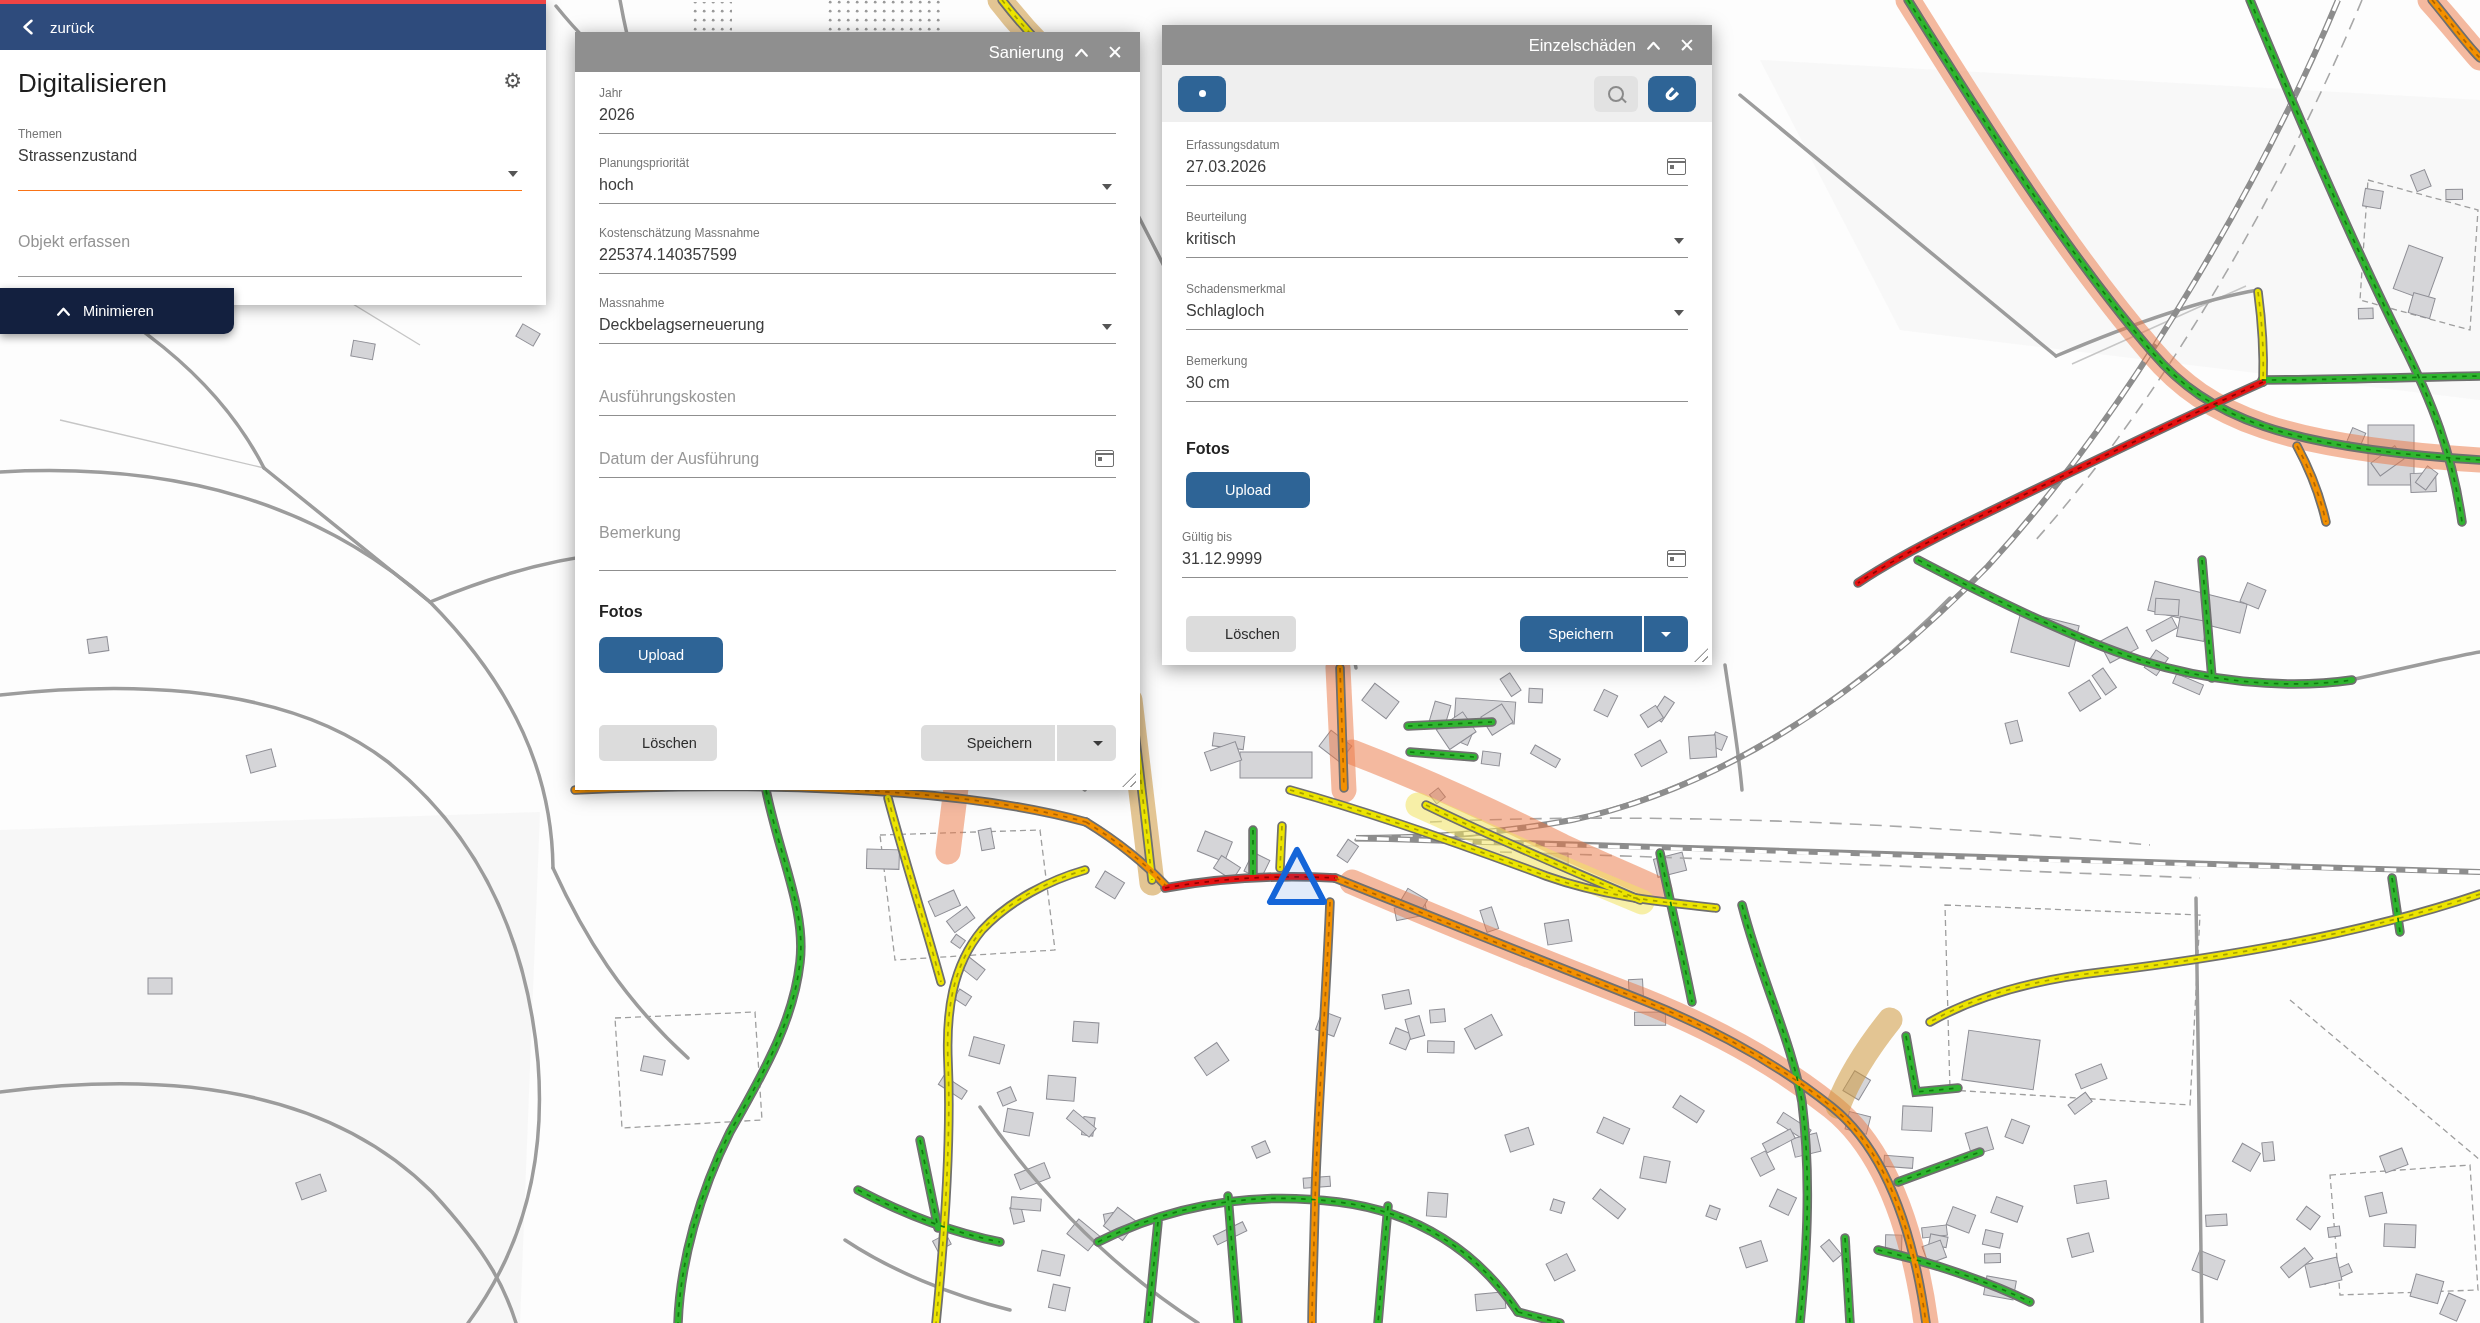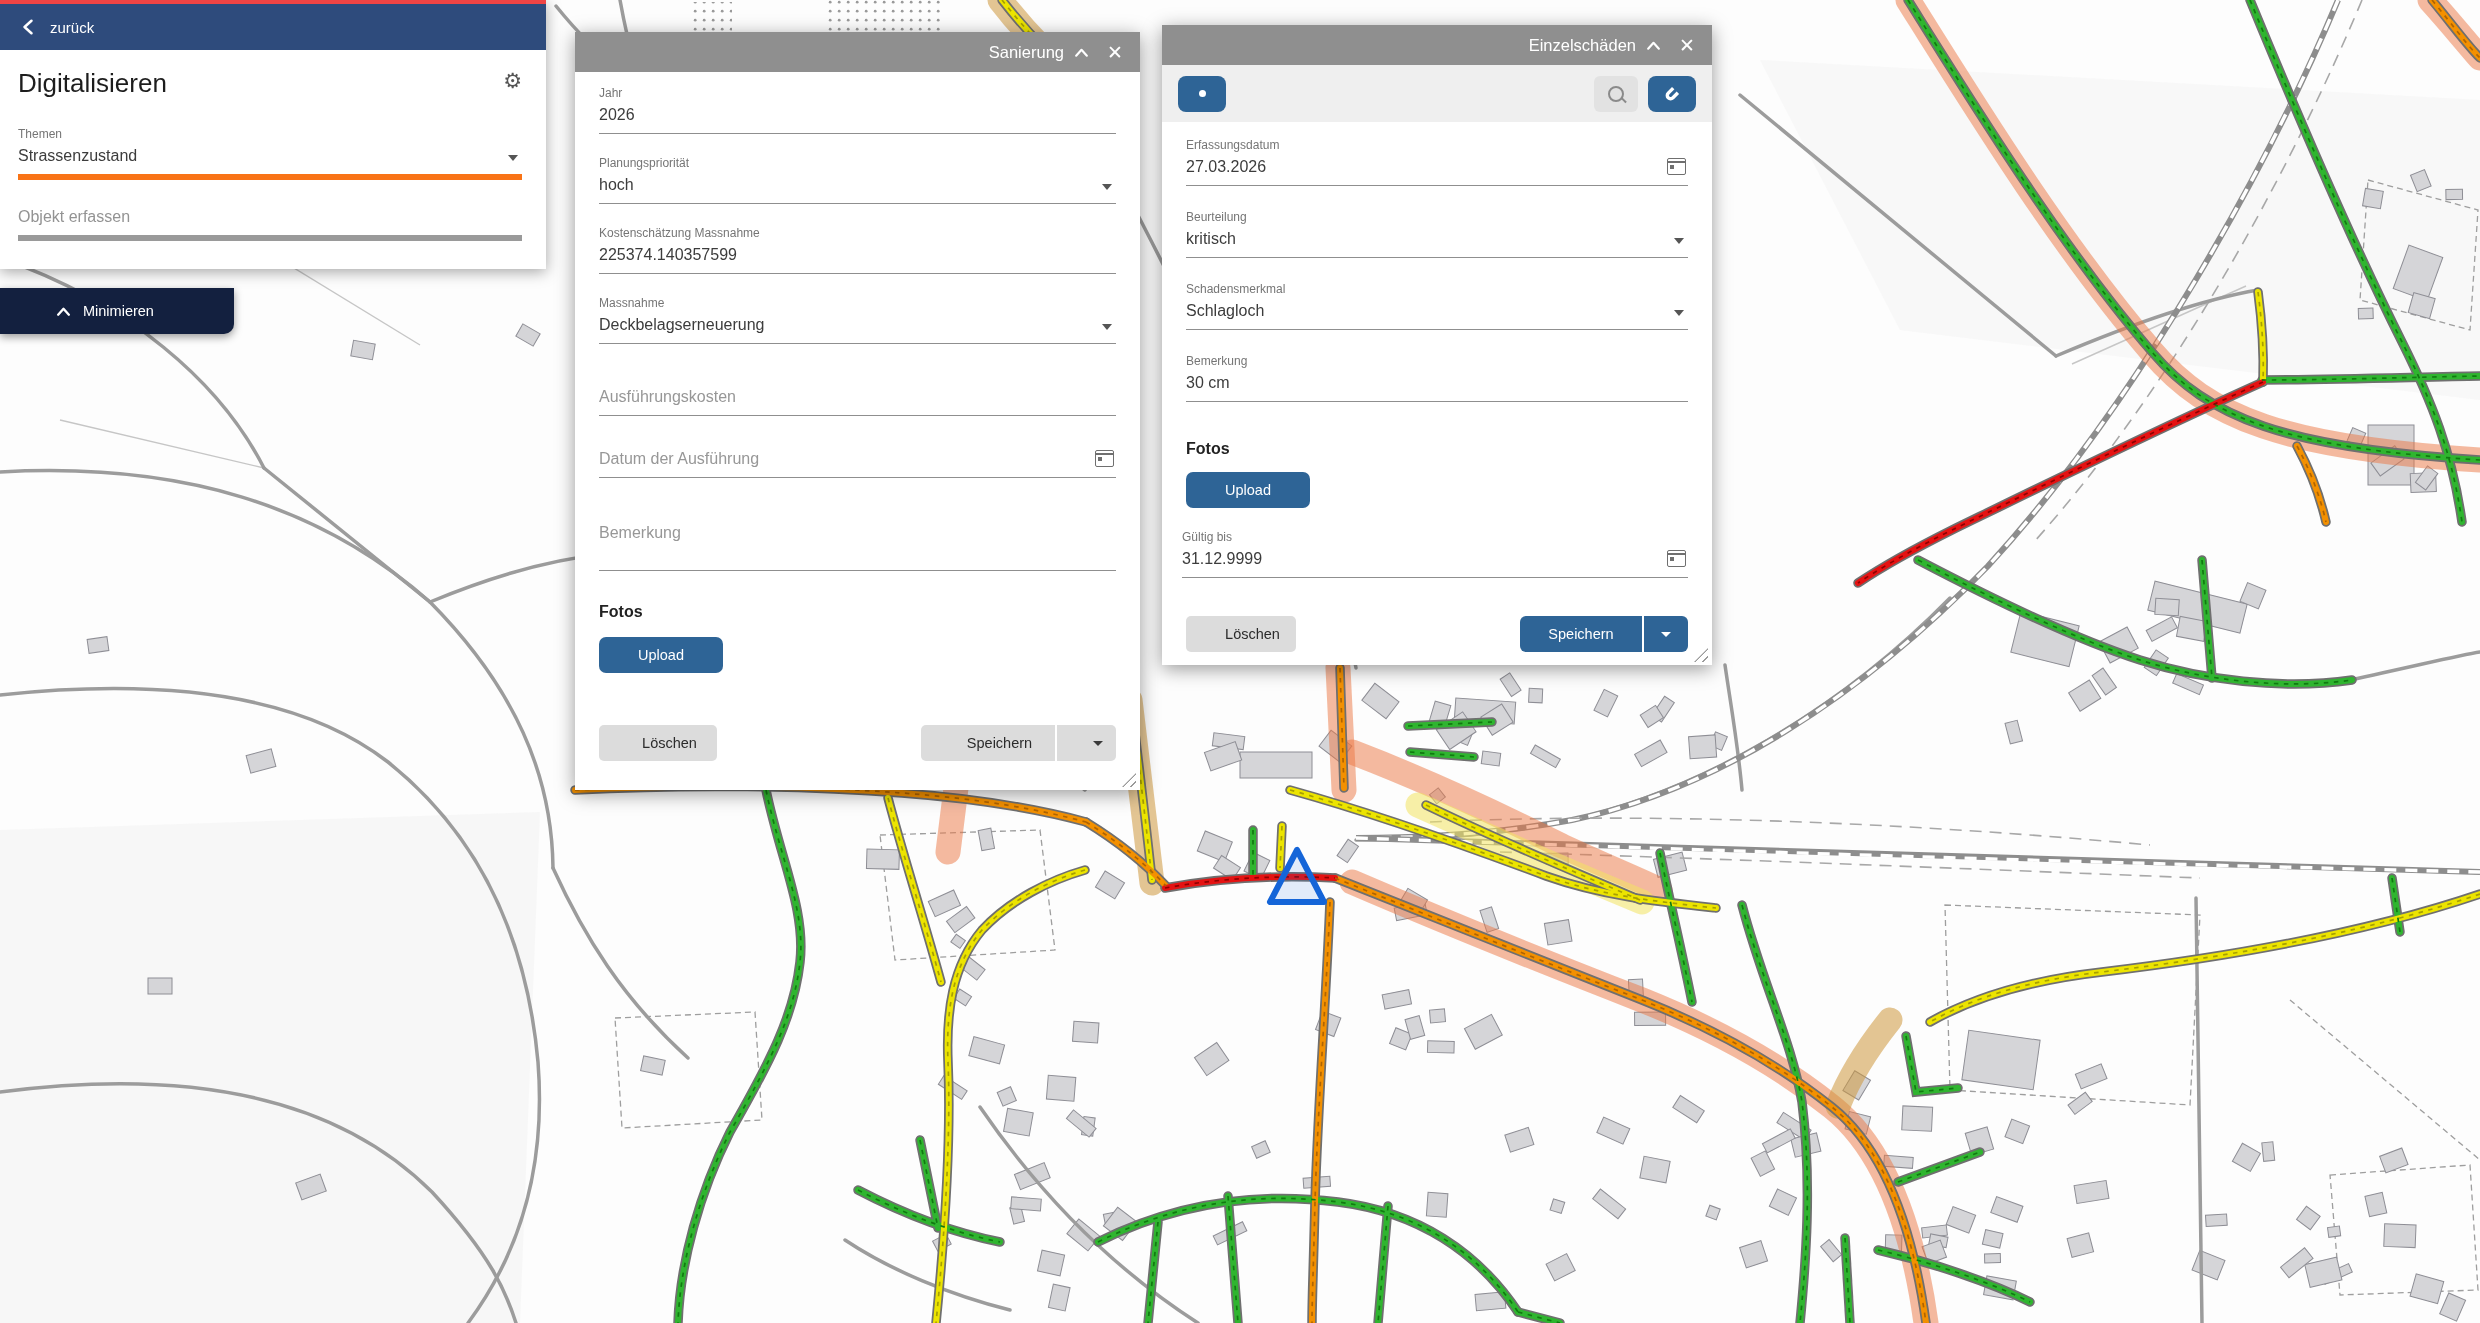--- a/index.html
+++ b/index.html
@@ -33,28 +33,28 @@
   #left-panel{position:absolute;left:0;top:0;width:546px;background:#fff;
               box-shadow:0 3px 14px rgba(0,0,0,.35);}
   #back-bar{height:50px;background:var(--navy);border-top:4px solid #ef4444;box-sizing:border-box;
             display:flex;align-items:center;color:#fff;cursor:pointer;}
   #back-bar svg{margin:0 16px 0 22px;}
   #back-bar .lbl{font-size:15px;}
   #panel-body{padding:18px 24px 0 18px;}
   #panel-title-row{display:flex;justify-content:space-between;align-items:flex-start;}
   #panel-title{font-size:26px;color:#1d1d1d;}
   #gear{font-size:21px;color:#555;line-height:26px;cursor:pointer;}
-  .mat{position:relative;border-bottom:6px solid #f97316;padding-bottom:7px;}
+  .mat{position:relative;border-bottom:1px solid #f97316;padding-bottom:23px;}
   .mat .lab{font-size:12px;color:#757575;line-height:14px;}
   .mat .val{font-size:16px;color:#3c3c3c;line-height:22px;margin-top:4px;}
   .mat .val.ph{color:#939393;}
   .caret{position:absolute;right:4px;bottom:13px;width:0;height:0;
          border-left:5.5px solid transparent;border-right:5.5px solid transparent;border-top:6px solid #555;}
   #themen-field{margin-top:28px;}
-  #objekt-field{margin-top:26px;margin-bottom:28px;border-bottom-color:#9a9a9a;}
+  #objekt-field{margin-top:40px;margin-bottom:28px;border-bottom-color:#9a9a9a;}
   #minimize-bar{position:absolute;left:0;top:288px;width:234px;height:46px;background:var(--navy-dark);
                 border-radius:0 0 10px 0;display:flex;align-items:center;color:#fff;cursor:pointer;
                 box-shadow:0 3px 8px rgba(0,0,0,.4);}
   #minimize-bar svg{margin:0 12px 0 56px;}
   #minimize-bar .lbl{font-size:14.5px;}
   
   .dialog{position:absolute;background:#fff;box-shadow:0 4px 18px rgba(0,0,0,.4);}
   .dlg-header{height:40px;background:var(--hdr-gray);display:flex;align-items:center;color:#fff;cursor:move;}
   .dlg-title{font-size:16.5px;margin-left:35px;flex:1;text-align:right;}
   .dlg-ico{width:34px;height:34px;display:flex;align-items:center;justify-content:center;cursor:pointer;}

